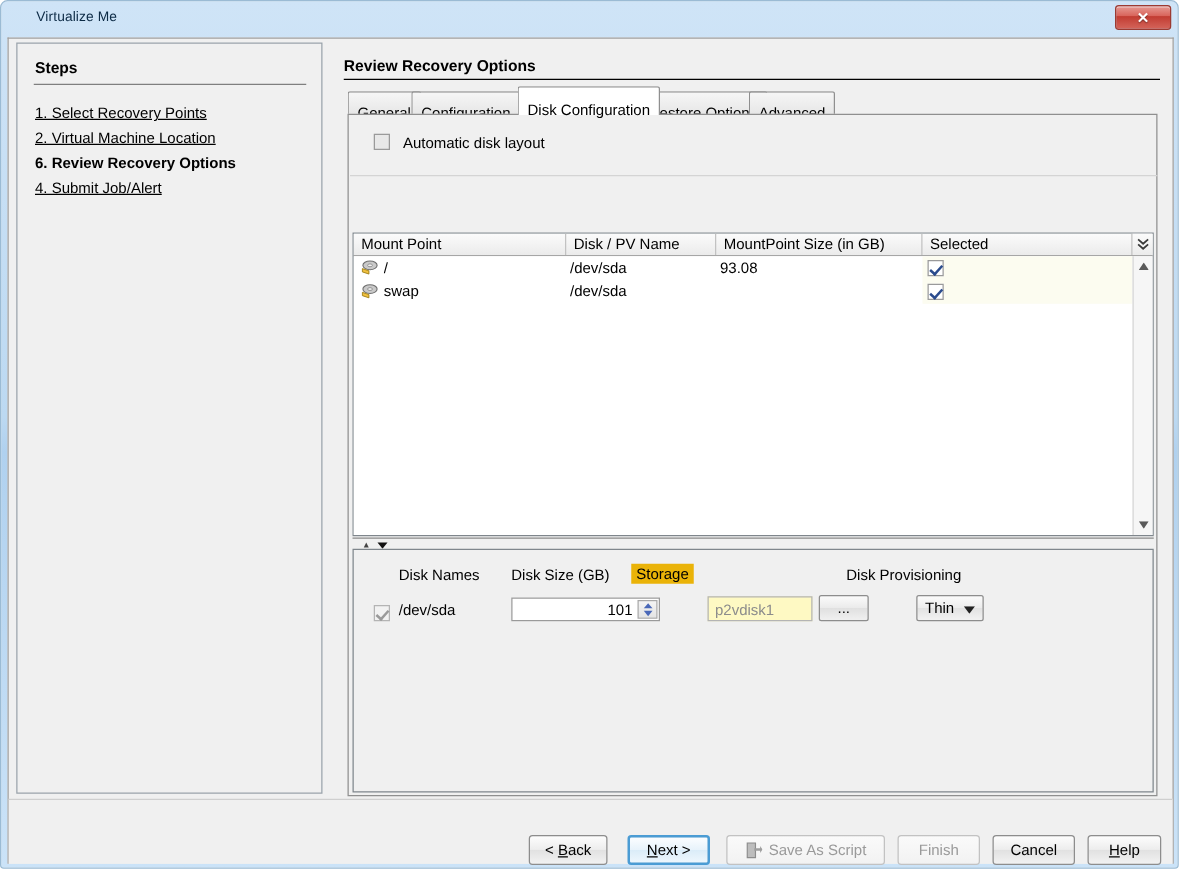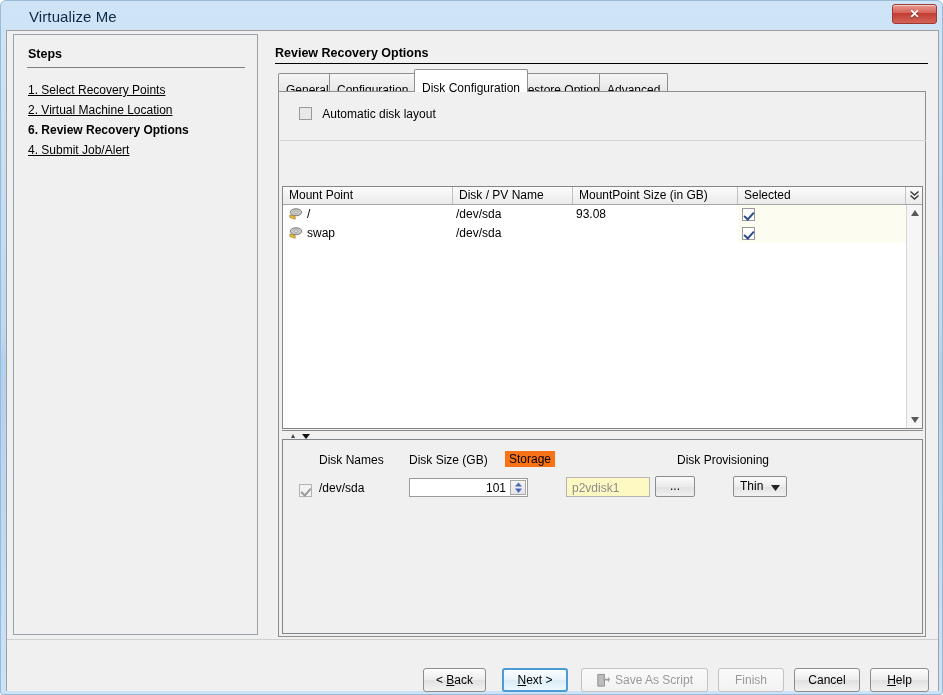--- a/index.html
+++ b/index.html
@@ -19,21 +19,21 @@
     background: linear-gradient(to bottom, #cfe4f7 0%, #bcd9f2 48%, #b0d1ef 52%, #cbe3f8 100%);
     border: 1px solid #9bbbd4;
     border-radius: 6px 6px 3px 3px;
   }
   #titlebar {
     position: absolute; left: 0; top: 0; width: 943px; height: 29px;
     box-sizing: border-box;
   }
   #title-text {
     position: absolute; left: 28px; top: 7px;
-    font-size: 15px; color: #0c2a45;
+    font-size: 11px; color: #0c2a45;
     letter-spacing: .1px;
     white-space: nowrap;
   }
   #close-button {
     position: absolute; right: 7px; top: 3px;
     width: 45px; height: 20px;
     box-sizing: border-box;
     border: 1px solid #9c3a32;
     border-radius: 3px;
     background: linear-gradient(to bottom, #e69a93 0%, #d9655c 42%, #c23c32 46%, #d4645a 100%);
@@ -253,21 +253,21 @@
     width: 641px; height: 195px;
     box-sizing: border-box;
     background: #f0f0f0;
     border: 1px solid #7f868c;
   }
   .lp-head {
     position: absolute; top: 13px;
     font-size: 12px; color: #000; white-space: nowrap;
   }
   .lp-head.boxed {
-    background: #f97316;
+    background: #eab308;
     padding: 1px 4px;
     top: 11px;
   }
 
   #disk-row-chk { position: absolute; left: 16px; top: 44px; }
   #disk-row-name {
     position: absolute; left: 36px; top: 41px;
     font-size: 12px; color: #000;
   }
 

